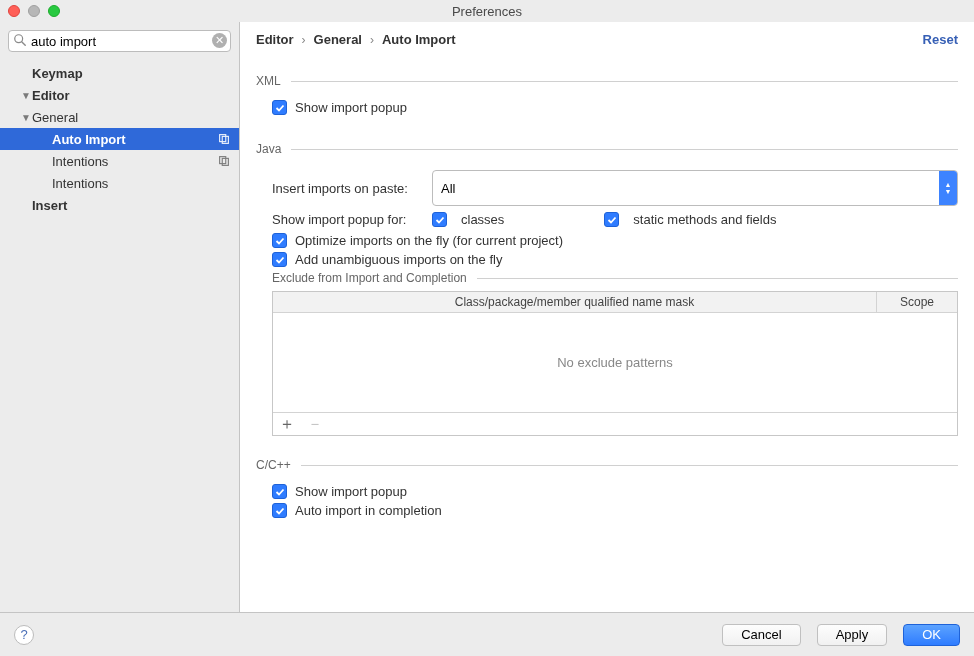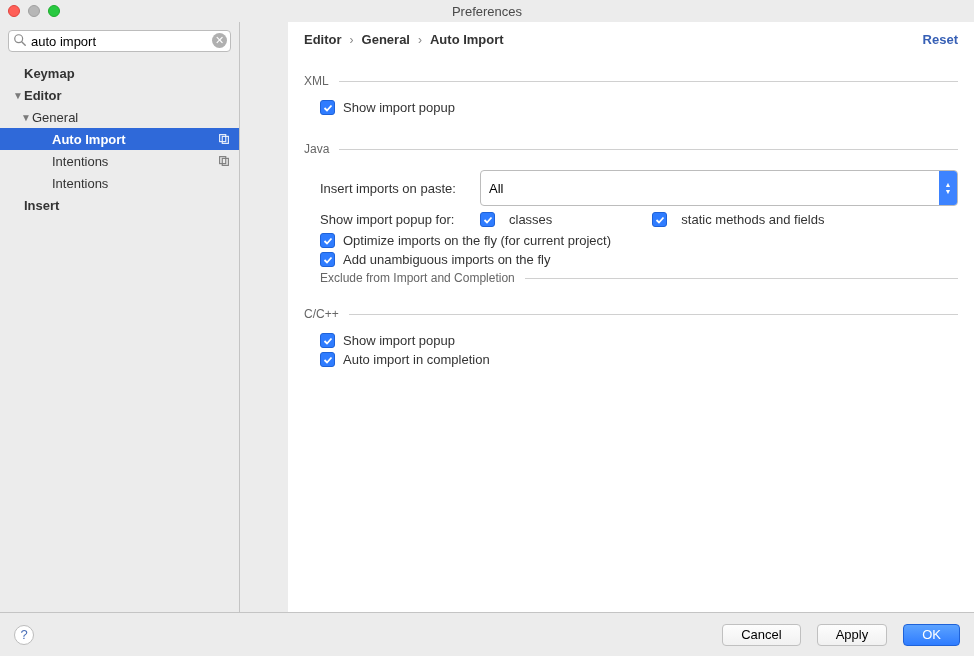--- a/index.html
+++ b/index.html
@@ -32,21 +32,20 @@
     .tl-max   { background: #28c940; border: 0.5px solid #1dac2c; }
     .titlebar-title {
       position: absolute; left: 0; right: 0; text-align: center;
       font-size: 13px; color: #4a4a4a;
     }
     
     .main {
       flex: 1;
       display: flex;
       min-height: 0;
-      gap: 48px;
     }
     .sidebar {
       width: 240px;
       background: #ececec;
       border-right: 1px solid #c4c4c4;
       display: flex;
       flex-direction: column;
     }
     .search-wrap {
       padding: 8px 8px 6px 8px;
@@ -93,21 +92,21 @@
     .tree-row .disclosure {
       width: 12px; text-align: center; color: #7a7a7a; font-size: 10px;
     }
     .tree-row .label { flex: 1; white-space: nowrap; overflow: hidden; text-overflow: ellipsis; }
     .tree-row.bold .label { font-weight: 600; }
     .tree-row.selected {
       background: #2f69d9;
       color: #fff;
     }
     .tree-row.selected .disclosure { color: #fff; }
-    .indent-0 { padding-left: 12px; }
+    .indent-0 { padding-left: 12px; margin-left: 8px; }
     .indent-1 { padding-left: 20px; }
     .indent-2 { padding-left: 40px; }
     .tree-row .trailing-icon { width: 14px; height: 14px; margin-left: 4px; opacity: 0.6; }
     .tree-row.selected .trailing-icon { opacity: 0.9; }
 
     
     .content {
       flex: 1;
       background: #fff;
       display: flex;
@@ -377,20 +376,31 @@
                 <polyline points="1.5,5 4,7.5 8.5,2.5" fill="none" stroke="#fff" stroke-width="1.8"></polyline>
               </svg>
           </span>
           <span>Add unambiguous imports on the fly</span>
         </div>
 
         <div class="subtitle">
           <span>Exclude from Import and Completion</span>
           <span class="st-line"></span>
         </div>
+        <div class="exclude-table">
+          <div class="exclude-thead">
+            <div class="th col1">Class/package/member qualified name mask</div>
+            <div class="th col2">Scope</div>
+          </div>
+          <div class="exclude-body">No exclude patterns</div>
+          <div class="exclude-foot">
+            <span class="btn-ic">＋</span>
+            <span class="btn-ic disabled">－</span>
+          </div>
+        </div>
       </div>
 
       <div class="section-title" style="margin-top:18px;">
         <span class="st-label">C/C++</span>
         <span class="st-line"></span>
       </div>
       <div class="section-body">
         <div class="check-row">
           <span class="chk checked">
             <svg width="10" height="10" viewBox="0 0 10 10">

